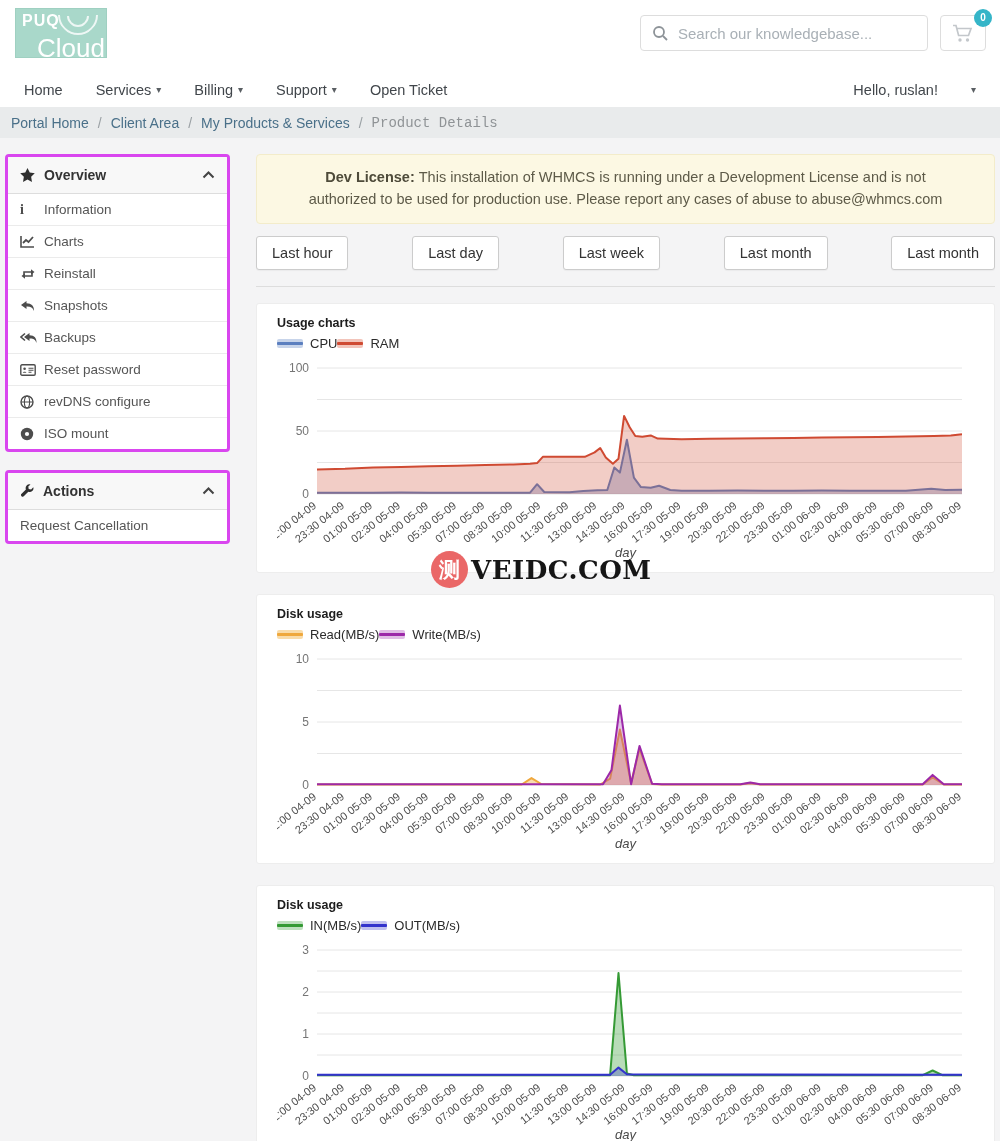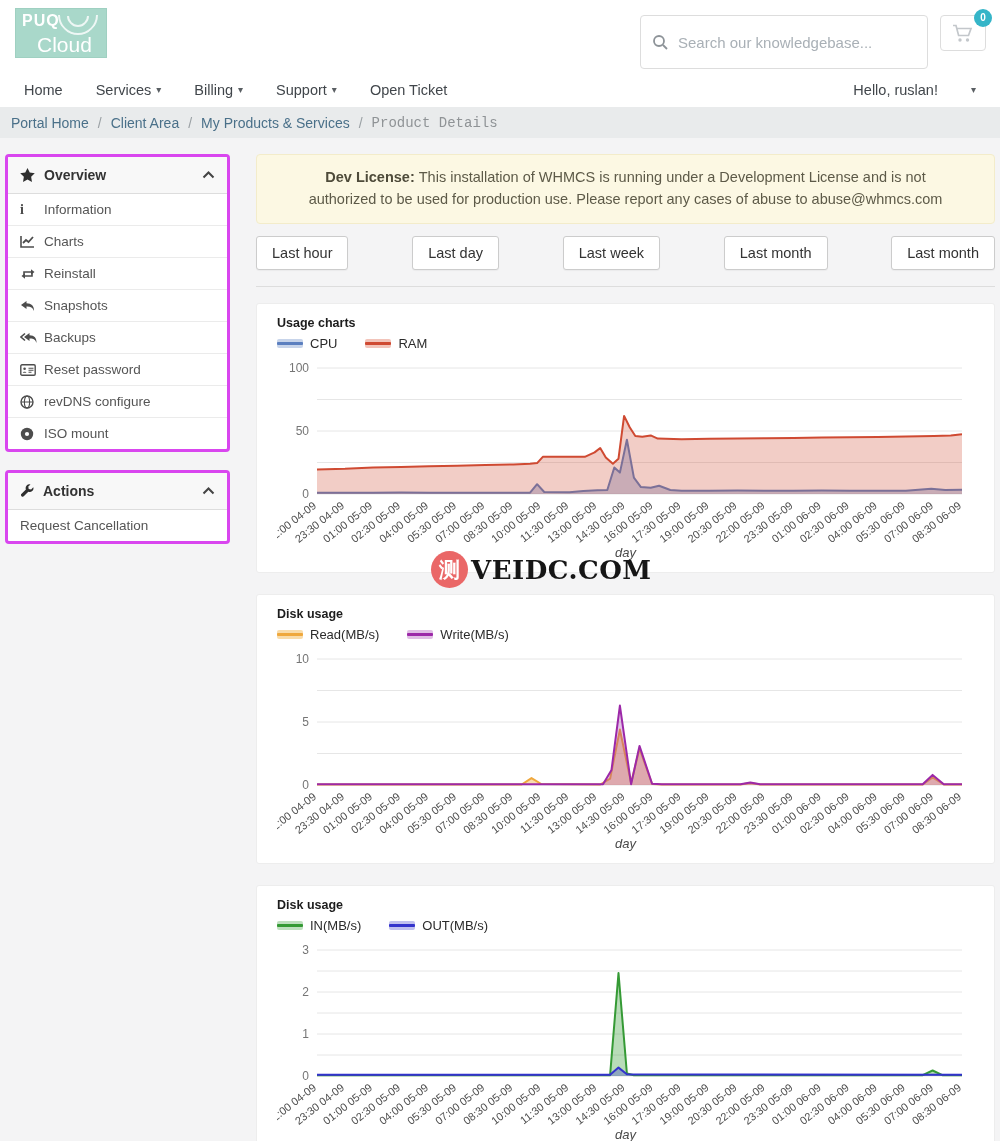--- a/index.html
+++ b/index.html
@@ -7,25 +7,25 @@
   body {
     height:1141px; position:relative; overflow:hidden;
     background:#f4f4f5; font-family:"Liberation Sans", sans-serif; color:#333;
   }
   a { text-decoration:none; }
 
   
   .header { height:72px; background:#fff; position:relative; }
   .logo { position:absolute; left:15px; top:8px; width:92px; height:50px; background:#a9d8ca; border:1px solid #9fd0c1; cursor:pointer; overflow:hidden; }
   .logo .puq { position:absolute; left:6px; top:3px; color:#fff; font-weight:bold; font-size:16px; letter-spacing:1px; }
-  .logo .cloud { position:absolute; left:21px; top:24px; color:#fff; font-size:21px; }
+  .logo .cloud { position:absolute; left:21px; top:24px; color:#fff; font-size:26px; }
   .logo .arc { position:absolute; border:2px solid rgba(255,255,255,.75); border-radius:50%; border-color:transparent transparent rgba(255,255,255,.8) rgba(255,255,255,.8); transform:rotate(-45deg); }
   .logo .arc.a1 { width:40px; height:40px; right:8px; top:-14px; }
   .logo .arc.a2 { width:22px; height:22px; right:17px; top:-4px; }
-  .search-box { position:absolute; right:72px; top:15px; width:288px; height:54px; background:#fff; border:1px solid #ddd; border-radius:4px; display:flex; align-items:center; padding:0 11px; }
+  .search-box { position:absolute; right:72px; top:15px; width:288px; height:36px; background:#fff; border:1px solid #ddd; border-radius:4px; display:flex; align-items:center; padding:0 11px; }
   .search-box .ico { color:#8d9398; flex:none; display:flex; }
   .search-box input { border:none; outline:none; flex:1; margin-left:10px; font-size:15px; color:#555; font-family:"Liberation Sans",sans-serif; background:transparent; }
   .search-box input::placeholder { color:#a9b0b6; }
   .cart-btn { position:absolute; right:14px; top:15px; width:46px; height:36px; border:1px solid #ddd; border-radius:4px; background:#fff; color:#c3c7cb; display:flex; align-items:center; justify-content:center; cursor:pointer; }
   .cart-badge { position:absolute; top:-7px; right:-7px; width:18px; height:18px; border-radius:50%; background:#35b5c8; color:#fff; font-size:10px; line-height:18px; text-align:center; font-weight:bold; }
 
   
   .navbar { height:35px; background:#fff; display:flex; align-items:center; padding:0 24px; font-size:14.5px; color:#41464b; }
   .nav-item { color:#41464b; margin-right:33px; cursor:pointer; display:flex; align-items:center; }
   .caret { font-size:10px; color:#5a5f63; margin-left:5px; }
@@ -59,21 +59,21 @@
   
   .range-row { display:flex; justify-content:space-between; gap:9px; margin-top:12px; }
   .range-btn { background:#fff; border:1px solid #ccc; border-radius:3px; padding:8px 15px; font-size:14.5px; color:#333; cursor:pointer; font-family:"Liberation Sans",sans-serif; box-shadow:0 1px 1px rgba(0,0,0,.04); }
 
   .divider { border:none; border-top:1px solid #ddd; margin:16px 0 0; }
 
   
   .chart-card { background:#fff; border:1px solid #ededed; border-radius:3px; margin-top:16px; padding:12px 20px 6px; }
   .chart-card + .chart-card { margin-top:21px; }
   .chart-title { font-weight:bold; font-size:12.5px; color:#1c1c1c; }
-  .legend-row { display:flex; align-items:center; gap:28px; margin:6px 0 7px;text-align:center; }
+  .legend-row { display:flex; align-items:center; margin:6px 0 7px;text-align:center; }
   .legend-item { display:flex; align-items:center; gap:7px; font-size:13px; color:#2b2b2b; }
   .swatch { width:26px; height:9px; border-radius:2px; position:relative; flex:none; }
   .swatch-line { position:absolute; left:0; right:0; top:3px; height:3px; border-radius:1px; }
   .chart-svg { line-height:0; }
   .day-label { text-align:center; font-style:italic; font-size:13px; color:#4a4a4a; padding:1px 0 6px; }
 
   
   .watermark { position:absolute; left:431px; top:551px; display:flex; align-items:center; gap:3px; z-index:5; }
   .wm-badge { width:37px; height:37px; border-radius:50%; background:#ea6767; color:#fff; font-size:21px; line-height:37px; text-align:center; font-weight:bold; flex:none; }
   .wm-text { font-family:"DejaVu Serif",serif; font-weight:bold; font-size:26px; color:#161616; letter-spacing:0.5px; }

